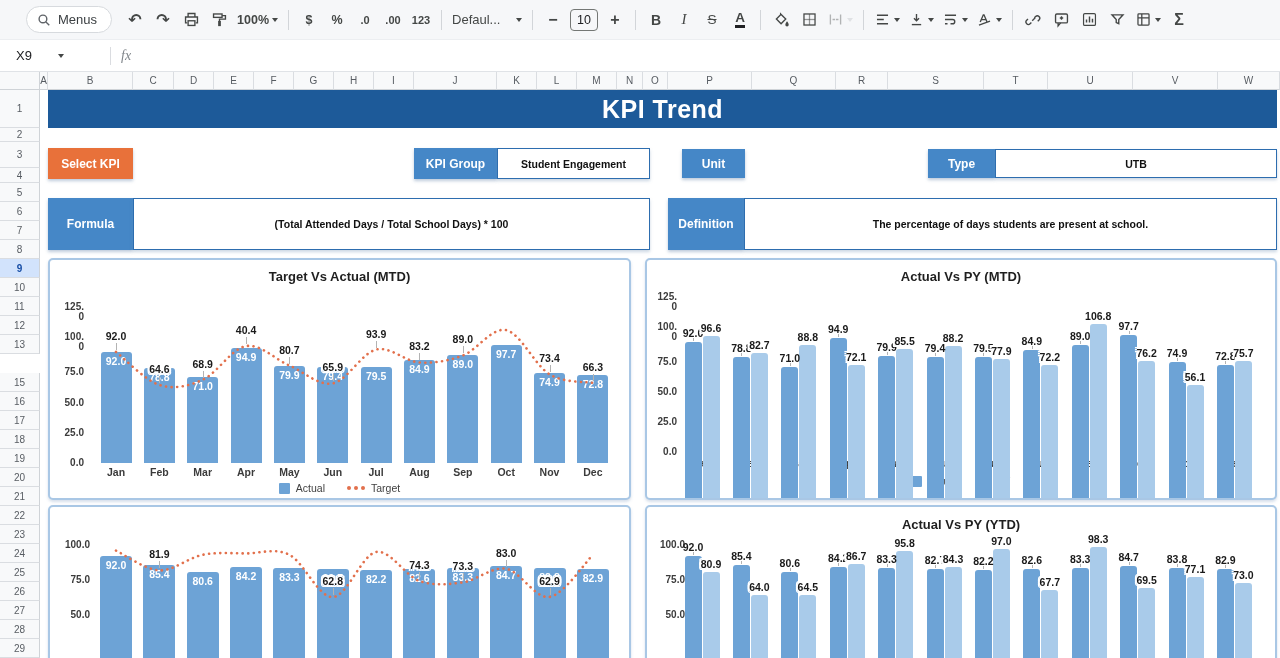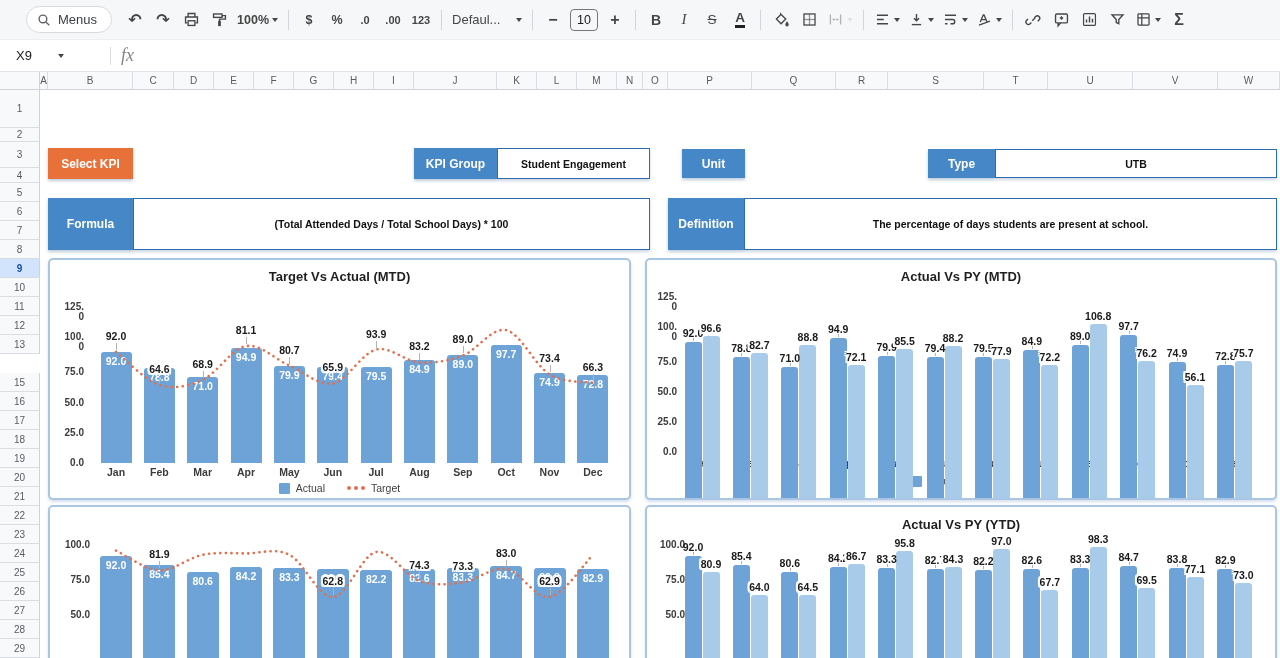--- a/index.html
+++ b/index.html
@@ -33,21 +33,21 @@
   .fadeicon { opacity:.38; }
   svg.ic { display:block; }
 
   
   #fbar { position:absolute; left:0; top:40px; width:1280px; height:32px; background:#fff;
     display:flex; align-items:center; border-bottom:1px solid #e0e3e7; }
   #namebox { width:100px; display:flex; align-items:center; padding-left:16px; gap:26px;
     font-size:13px; color:#202124; cursor:pointer; }
   .fdiv { width:1px; height:18px; background:#dadce0; margin:0 10px; }
   #fx { font-style:italic; font-family:"Liberation Serif","DejaVu Serif",serif;
-    color:#80868b; font-size:18px; }
+    color:#80868b; font-size:14px; }
 
   
   #corner { position:absolute; left:0; top:72px; width:40px; height:18px; background:#f8f9fa;
     border-right:1px solid #cfd3d7; border-bottom:1px solid #cfd3d7; }
   .colhead { position:absolute; top:72px; height:18px; background:#f8f9fa;
     border-right:1px solid #dadde1; border-bottom:1px solid #cfd3d7;
     font-size:10px; color:#575c62; display:flex; align-items:center; justify-content:center;
     overflow:hidden; cursor:pointer; }
   .rowhead { position:absolute; left:0; width:40px; background:#f8f9fa;
     border-right:1px solid #cfd3d7; border-bottom:1px solid #dadde1;
@@ -311,20 +311,21 @@
       <div class="rowhead" style="top: 506px; height: 19px;">22</div>
       <div class="rowhead" style="top: 525px; height: 19px;">23</div>
       <div class="rowhead" style="top: 544px; height: 19px;">24</div>
       <div class="rowhead" style="top: 563px; height: 19px;">25</div>
       <div class="rowhead" style="top: 582px; height: 19px;">26</div>
       <div class="rowhead" style="top: 601px; height: 19px;">27</div>
       <div class="rowhead" style="top: 620px; height: 19px;">28</div>
       <div class="rowhead" style="top: 639px; height: 19px;">29</div>
     </div>
 
+  <div id="banner" class="abs">KPI Trend</div>
 
   <div id="selkpi" class="abs blab">Select KPI</div>
   <div id="kpigroup" class="abs blab">KPI Group</div>
   <div id="kpigval" class="abs vbox">Student Engagement</div>
   <div id="unitlab" class="abs blab">Unit</div>
   <div id="typelab" class="abs blab">Type</div>
   <div id="typeval" class="abs vbox">UTB</div>
   <div id="formlab" class="abs blab">Formula</div>
   <div id="formval" class="abs vbox">(Total Attended Days / Total School Days) * 100</div>
   <div id="deflab" class="abs blab">Definition</div>
@@ -365,21 +366,21 @@
         <div class="barlab" style="left: 523.35px; width: 39px; top: 118.058px;">72.8</div>
         <svg class="lsvg" width="583" height="242">
           <path d="M66,91.864C73.225,97.38053333333335,94.89999999999999,120.31240000000001,109.35,124.96320000000001C123.8,129.614,138.25,126.25173333333333,152.7,119.7688C167.14999999999998,113.28586666666666,181.60000000000002,88.44133333333333,196.05,86.0656C210.5,83.68986666666667,224.95000000000002,99.2932,239.4,105.5144C253.85,111.73559999999999,268.3,126.0504,282.75,123.3928C297.2,120.73519999999999,311.65000000000003,93.05186666666665,326.1,89.5688C340.55,86.08573333333334,355,101.50786666666667,369.45,102.4944C383.9,103.48093333333333,398.35,100.88373333333334,412.8,95.488C427.25,90.09226666666666,441.70000000000005,66.9792,456.15000000000003,70.12C470.6,73.2608,485.05,105.53453333333333,499.5,114.33279999999999C513.95,123.13106666666665,535.625,121.48013333333334,542.85,122.90960000000001" fill="none" stroke="#e2704c" stroke-width="2.6" stroke-linecap="round" stroke-dasharray="0.1 5.5"></path>
         </svg>
         <div class="blklab" style="left: 46px; width: 40px; top: 69.864px;">92.0</div>
         <div class="leader" style="left: 66px; top: 82.864px; height: 7px;"></div>
         <div class="blklab" style="left: 89.35px; width: 40px; top: 102.963px;">64.6</div>
         <div class="leader" style="left: 109.35px; top: 115.963px; height: 7px;"></div>
         <div class="blklab" style="left: 132.7px; width: 40px; top: 97.7688px;">68.9</div>
         <div class="leader" style="left: 152.7px; top: 110.769px; height: 7px;"></div>
-        <div class="blklab" style="left: 176.05px; width: 40px; top: 64.0656px;">81.1</div>
+        <div class="blklab" style="left: 176.05px; width: 40px; top: 64.0656px;">40.4</div>
         <div class="leader" style="left: 196.05px; top: 77.0656px; height: 7px;"></div>
         <div class="blklab" style="left: 219.4px; width: 40px; top: 83.5144px;">80.7</div>
         <div class="leader" style="left: 239.4px; top: 96.5144px; height: 7px;"></div>
         <div class="blklab" style="left: 262.75px; width: 40px; top: 101.393px;">65.9</div>
         <div class="leader" style="left: 282.75px; top: 114.393px; height: 7px;"></div>
         <div class="blklab" style="left: 306.1px; width: 40px; top: 67.5688px;">93.9</div>
         <div class="leader" style="left: 326.1px; top: 80.5688px; height: 7px;"></div>
         <div class="blklab" style="left: 349.45px; width: 40px; top: 80.4944px;">83.2</div>
         <div class="leader" style="left: 369.45px; top: 93.4944px; height: 7px;"></div>
         <div class="blklab" style="left: 392.8px; width: 40px; top: 73.488px;">89.0</div>

